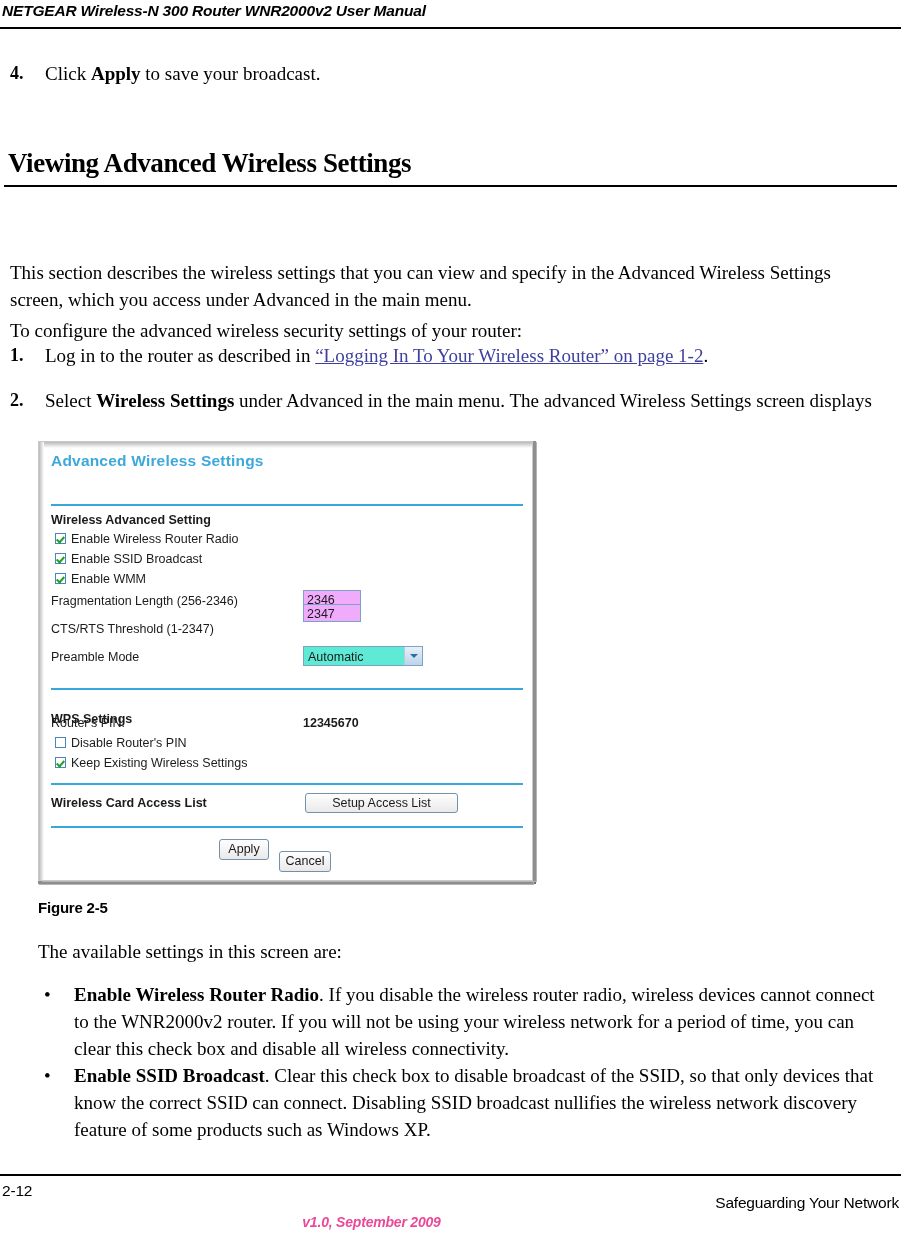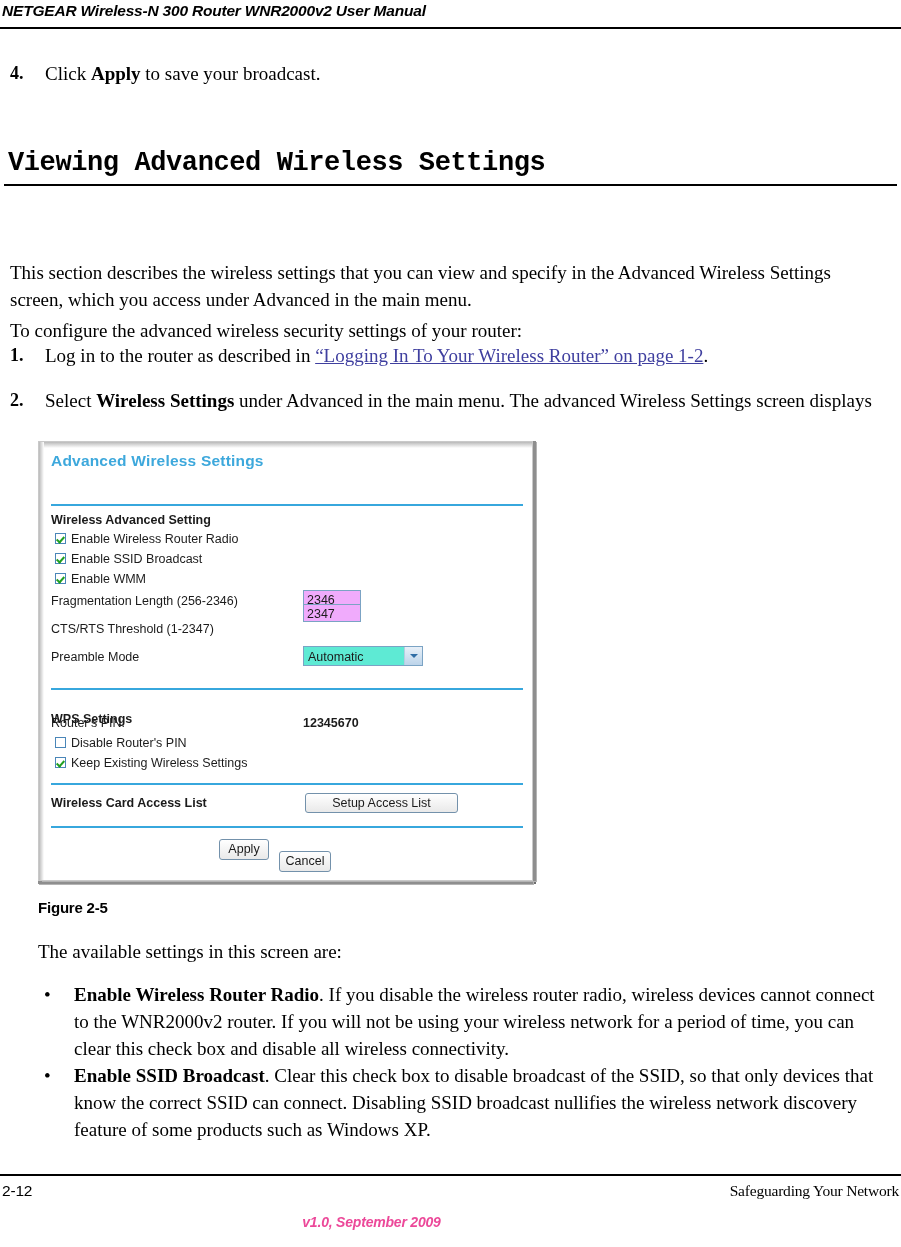--- a/index.html
+++ b/index.html
@@ -76,21 +76,21 @@
   }
 
   
   .section-heading-wrap {
     position: absolute;
     left: 0;
     top: 118px;
     width: 901px;
   }
   .section-heading {
-    font-family: Liberation Mono, monospace;
+    font-family: Liberation Serif, serif;
     font-weight: bold;
     font-size: 27px;
     letter-spacing: -0.4px;
     margin: 0 0 0 8px;
     color: #000;
   }
   .section-rule {
     margin-top: 6px;
     width: 893px;
     height: 2px;
@@ -394,22 +394,21 @@
     color: #000;
   }
   .footer-left {
     position: absolute;
     left: 2px;
     top: 0;
   }
   .footer-right {
     position: absolute;
     right: 2px;
-    top: 0;
-    font-family: Liberation Serif, serif;
+    top: 12px;
   }
   .footer-version {
     position: absolute;
     top: 1214px;
     width: 743px;
     text-align: center;
     font-family: "Liberation Sans", sans-serif;
     font-style: italic;
     font-weight: bold;
     font-size: 14px;

